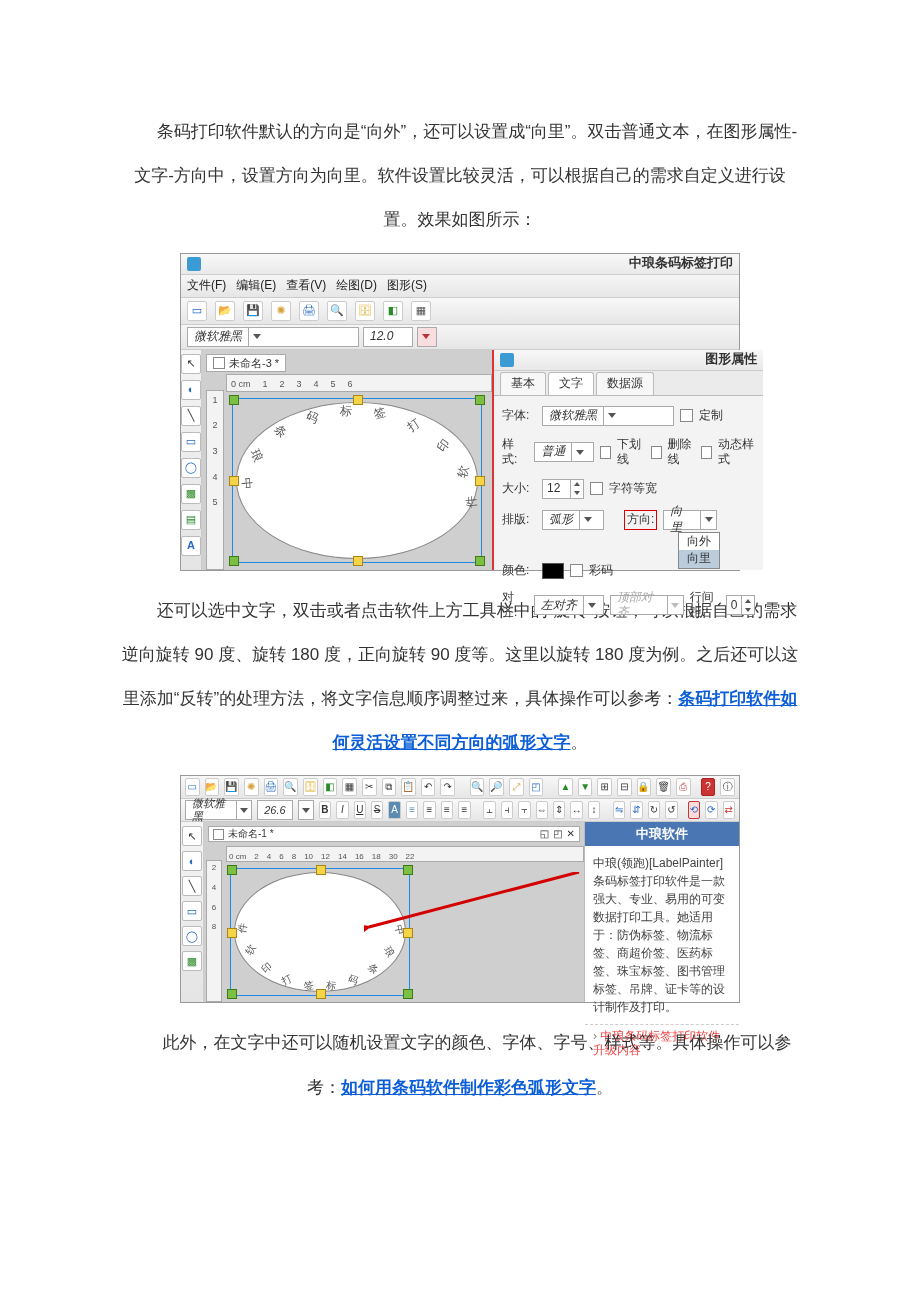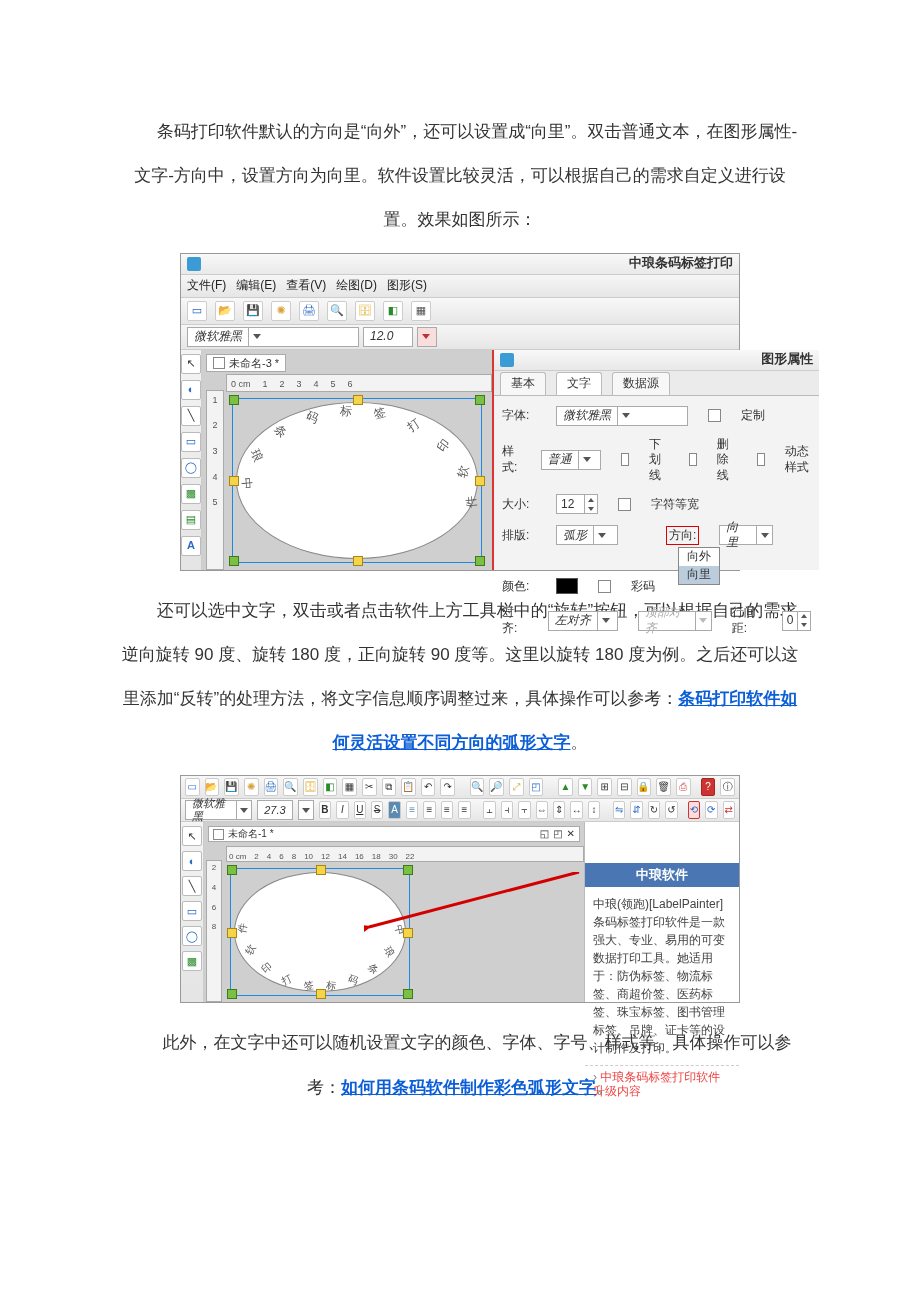--- a/index.html
+++ b/index.html
@@ -147,32 +147,32 @@
   }
   .shot1 .prop-panel {
     flex:1; border-left: 2px solid #d33; background:#f3f3f3; position:relative;
   }
   .prop-titlebar {
     background: linear-gradient(#f8f8f8, #e8e8e8); border-bottom:1px solid #ccc;
     height:20px; display:flex; align-items:center; padding:0 6px; gap:6px;
   }
   .prop-title { margin-left:auto; font-weight:bold; font-size:13px; color:#333; }
   .prop-tabs {
-    height:24px; display:flex; align-items:flex-end; padding:0 6px; gap:10px;
+    height:24px; display:flex; align-items:flex-end; padding:0 6px; gap:2px;
     background:#ebebeb; border-bottom:1px solid #bbb;
   }
   .ptab {
     padding:3px 10px; border:1px solid #bbb; border-bottom:none; background:#f7f7f7;
     border-top-left-radius:3px; border-top-right-radius:3px; font-size:12px;
   }
   .ptab.active { background:#fff; }
   .prop-body {
     padding:10px 8px; display:flex; flex-direction:column; gap:11px;
   }
-  .prow { display:flex; align-items:center; gap:20px; }
+  .prow { display:flex; align-items:center; gap:6px; }
   .plabel { width:34px; color:#333; }
   .chk { width:11px; height:11px; border:1px solid #888; background:#fff; }
   .redbox { border:1.5px solid #d00; padding:1px 2px; display:inline-flex; align-items:center; }
   .dropdown-open {
     position:absolute; border:1px solid #888; background:#fff;
     font-size:12px;
   }
   .dropdown-open .opt { padding:1px 8px; }
   .dropdown-open .opt.sel { background:#bcd; }
   .swatch { width:20px; height:14px; border:1px solid #555; background:#000; }
@@ -233,21 +233,21 @@
   .circle2 {
     position:absolute; inset:4px; background:#fff; border:1px solid #888; border-radius:50%;
   }
   .arrow-svg {
     position:absolute; top:50px; left:160px; width:220px; height:80px; pointer-events:none;
   }
   .shot2 .help-panel {
     flex:1; border-left:1px solid #bbb; background:#fff; display:flex; flex-direction:column;
   }
   .help-header {
-    background:#4a77b4; color:#fff; text-align:center; padding:4px 0; font-weight:bold; font-size:13px;margin-top:41px;
+    background:#4a77b4; color:#fff; text-align:center; padding:4px 0; font-weight:bold; font-size:13px;
   }
   .help-body {
     padding:8px; color:#444; font-size:12px; line-height:1.5;
   }
   .help-link { color:#ef4444; text-decoration:none; font-size:12px; padding:4px 8px; display:block; border-top:1px dashed #ccc; }
   .help-link::before { content:"› "; color:#888; }
 </style>
 </head>
 <body>
 
@@ -509,21 +509,21 @@
       <div class="mini-btn">ⓘ</div>
     </div>
     <div class="toolbar-row">
       <div class="combo" style="width:100px;font-size:11px">
         <span class="combo-text">微软雅黑</span>
         <span class="combo-btn">
             <span class="tri-down"></span>
           </span>
       </div>
       <div class="combo" style="width:40px;font-size:11px">
-        <span class="combo-text">27.3</span>
+        <span class="combo-text">26.6</span>
       </div>
       <div class="combo" style="width:14px">
           <span class="combo-btn" style="border:0">
             <span class="tri-down"></span>
           </span>
         </div>
       <div class="mini-btn">
           <b>B</b>
         </div>
       <div class="mini-btn">

